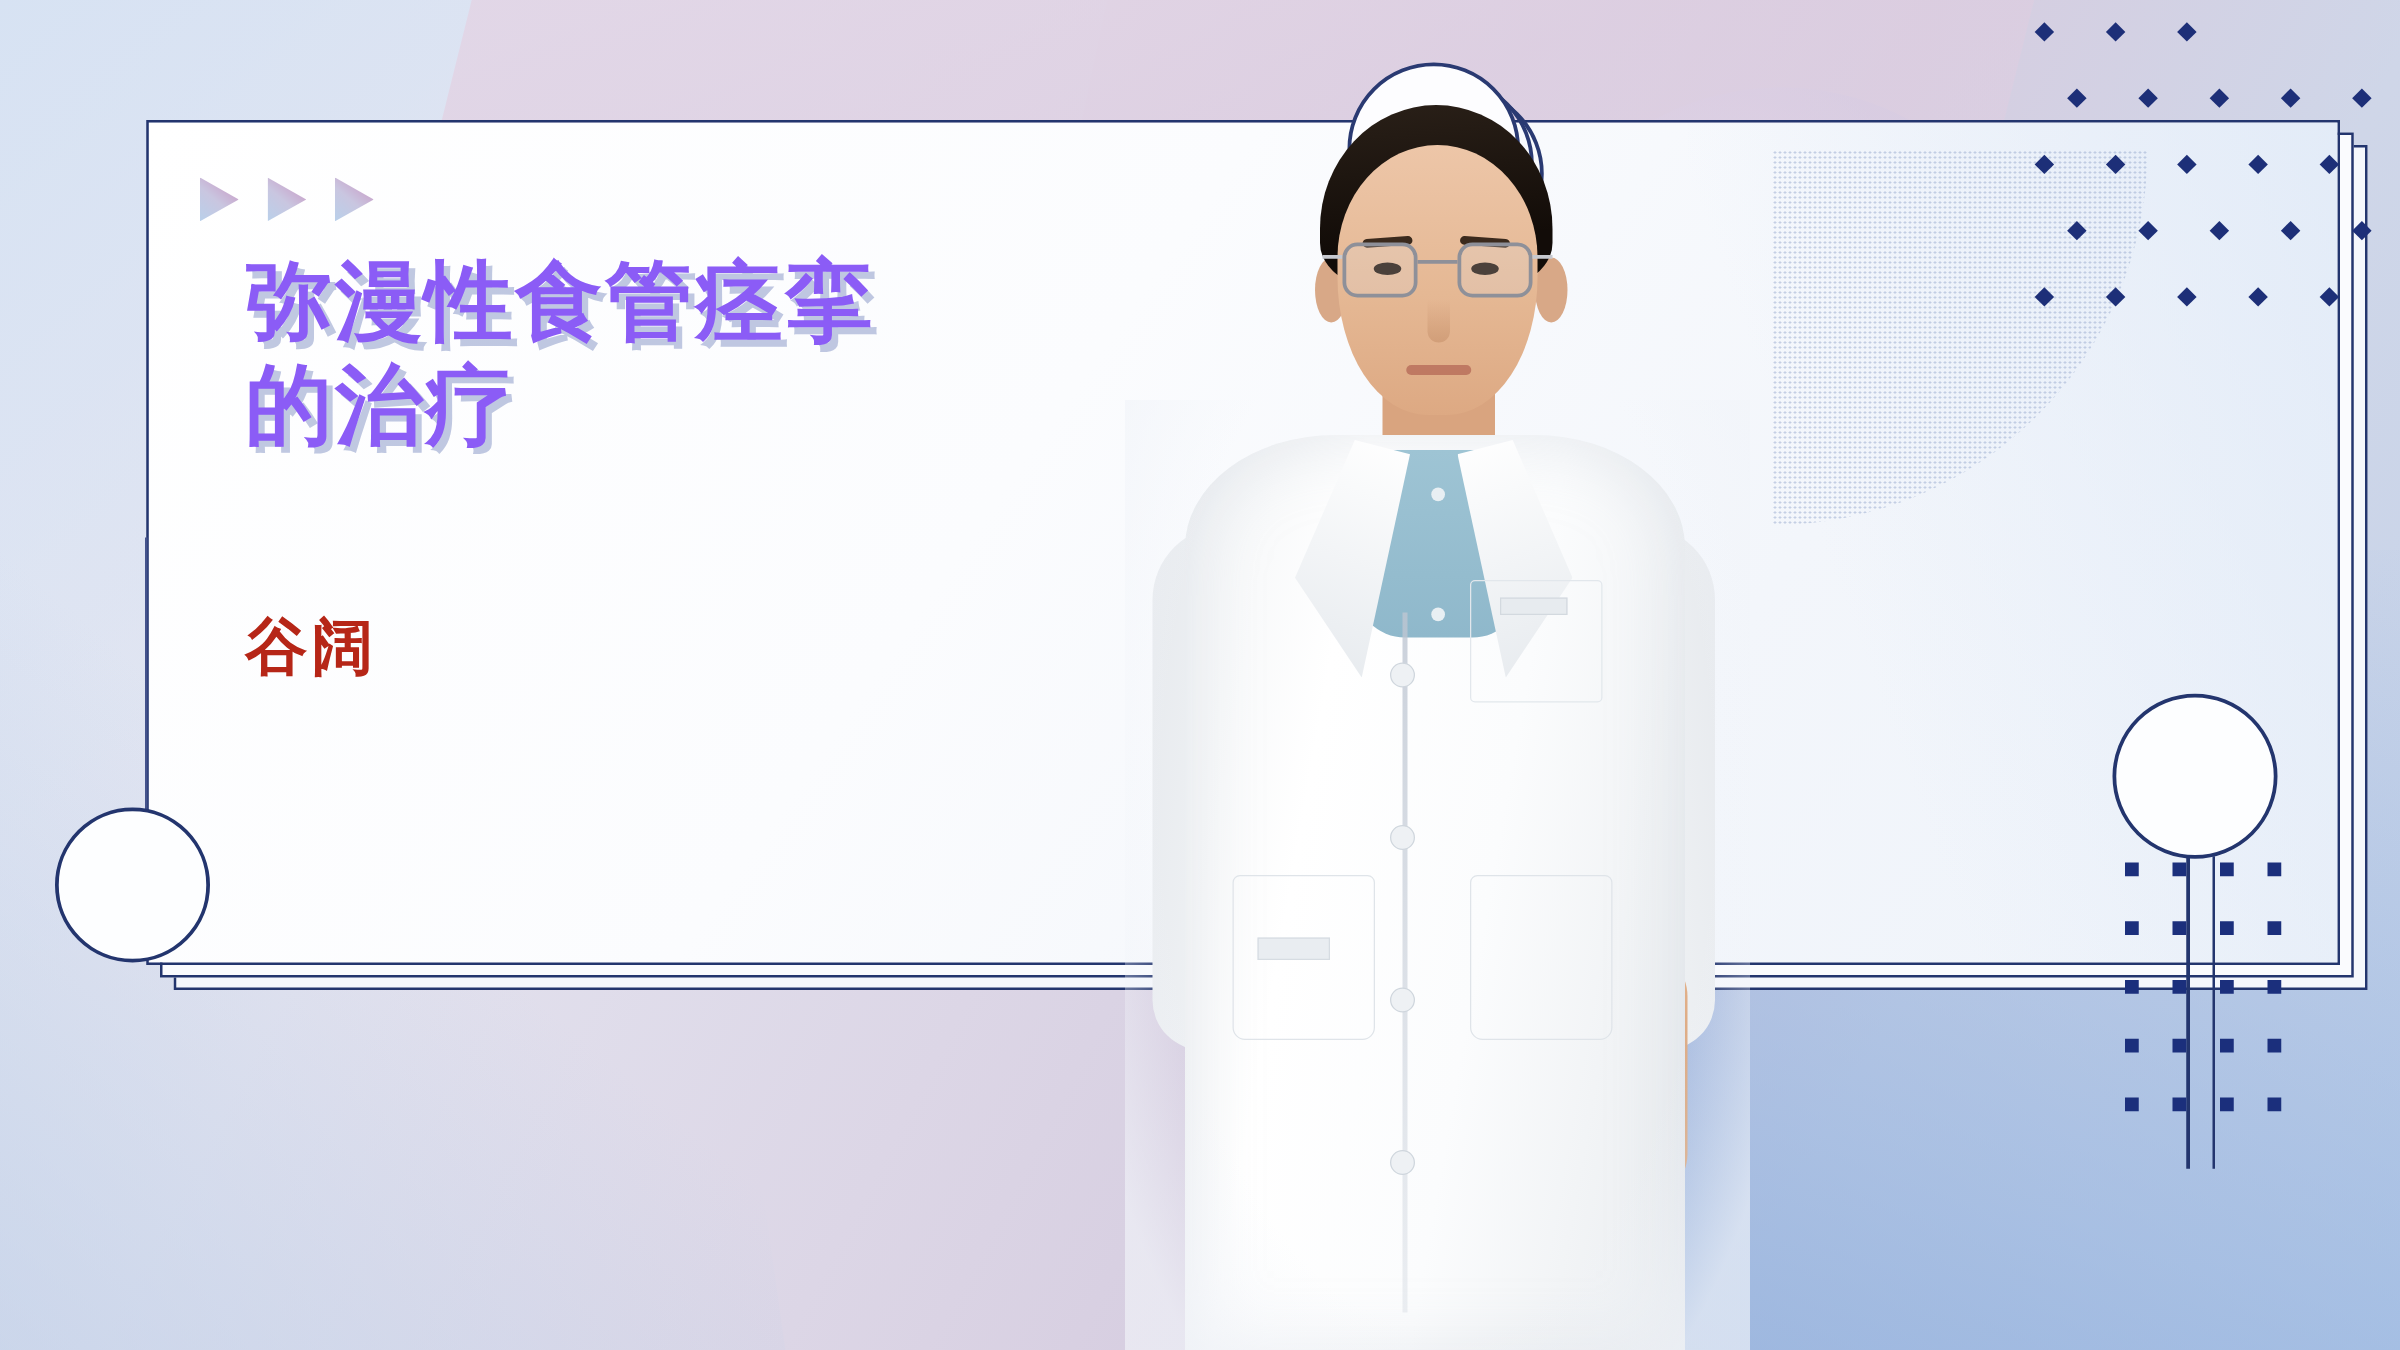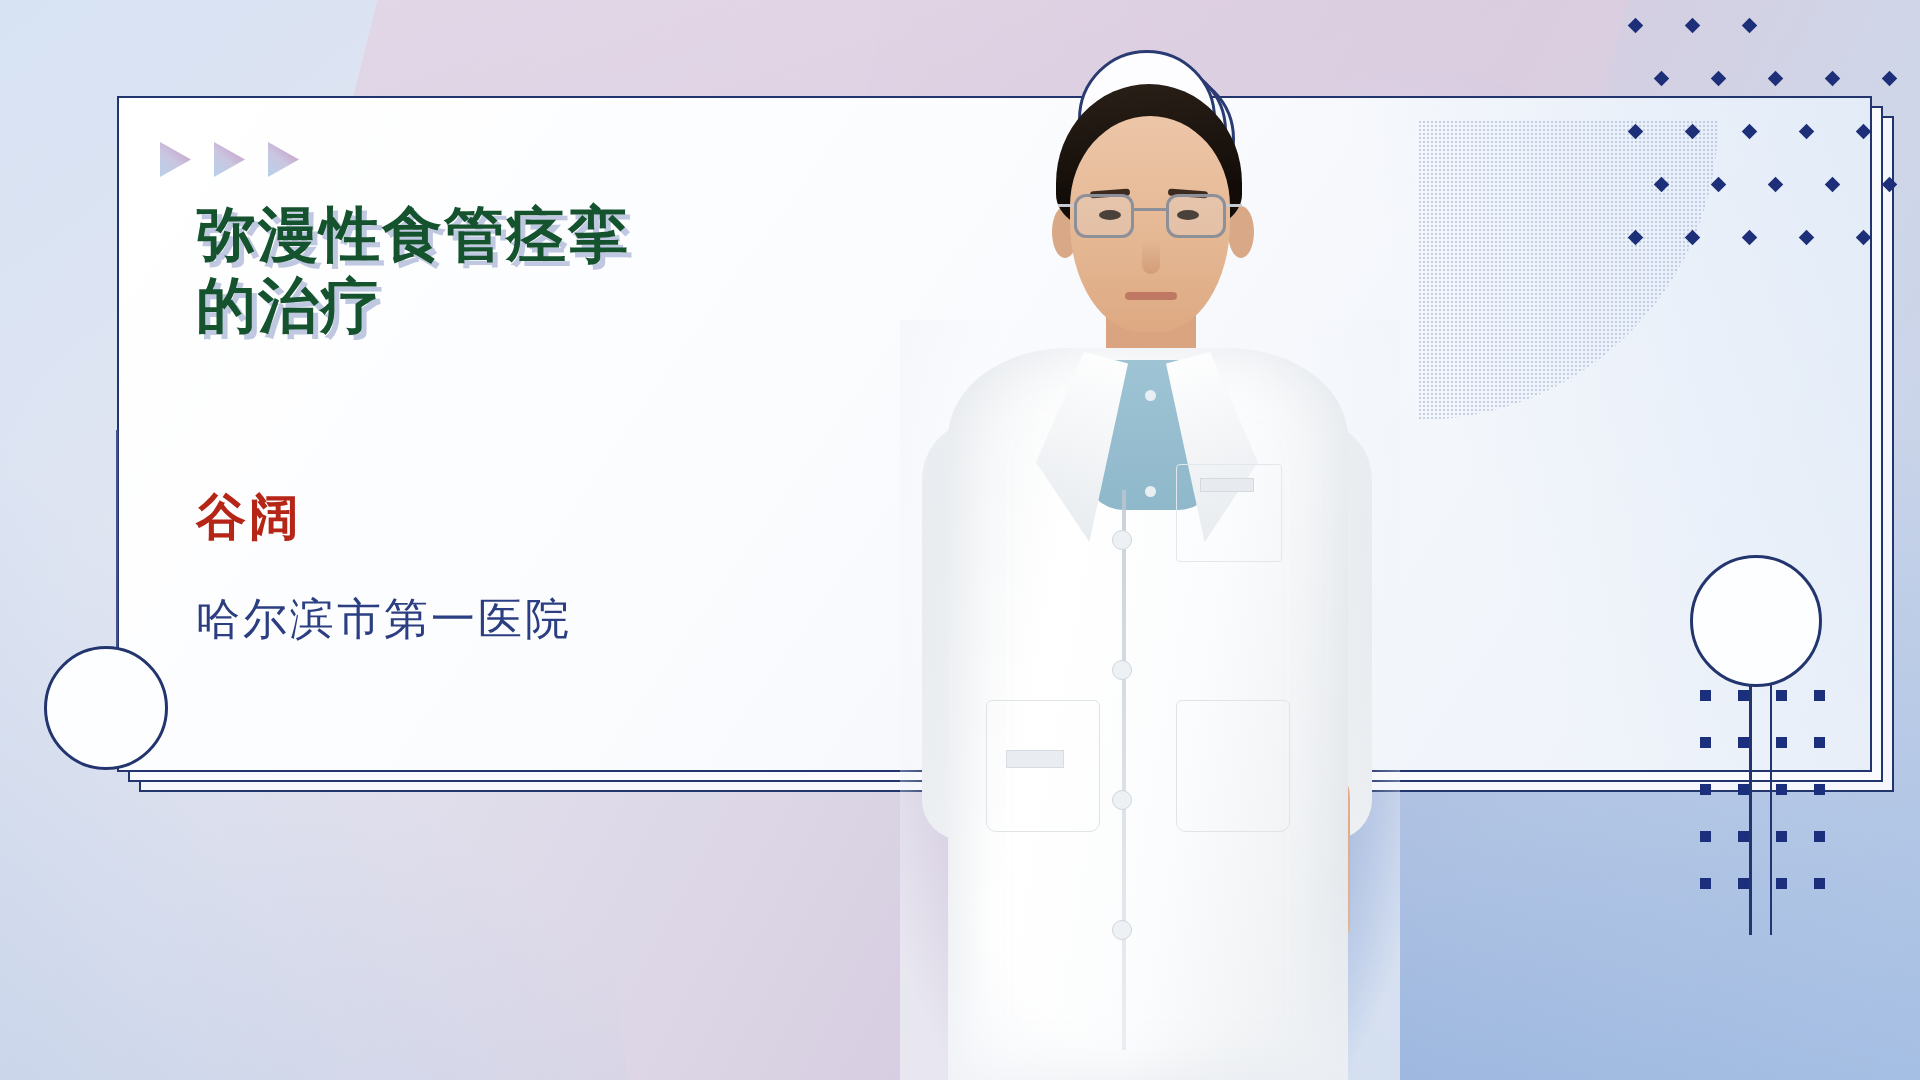--- a/index.html
+++ b/index.html
@@ -107,25 +107,25 @@
   }
   .tri-grad::before{
     content:"";position:absolute;inset:0;
     background:linear-gradient(40deg,#b9d0ea 0%,#c9c6e0 45%,#c98fbe 100%);
     clip-path:polygon(0 0,100% 50%,0 100%);
   }
 
   
   .txt{position:absolute;left:196px;top:200px;width:900px;}
   .title{
-    font-family:Liberation Serif, serif;
+    font-family:Liberation Sans, sans-serif;
     font-weight:700;
-    font-size:60px;
+    font-size:70px;
     line-height:1.18;
-    color:#14532d;
+    color:#8b5cf6;
     letter-spacing:2px;
     text-shadow:5px 5px 0 rgba(140,155,200,.55);
     margin:0;
     white-space:pre-line;
   }
   .name-row{
     position:absolute;left:196px;top:484px;display:flex;align-items:baseline;gap:40px;
   }
   .doc-name{
     font-family:"DejaVu Sans","Liberation Sans",sans-serif;
@@ -361,21 +361,20 @@
 
   <div class="txt">
     <h1 class="title">弥漫性食管痉挛
 的治疗</h1>
   </div>
 
   <div class="name-row">
     <span class="doc-name">谷阔</span>
   </div>
 
-  <div class="hospital">哈尔滨市第一医院</div>
 
   <div class="doctor">
     <div class="d-arm-l"></div>
     <div class="d-arm-r"></div>
     <div class="d-hand-r"></div>
     <div class="d-neck"></div>
     <div class="d-coat"></div>
     <div class="d-collar-in"></div>
     <div class="d-collar-btn"></div>
     <div class="d-lapel-l"></div>

